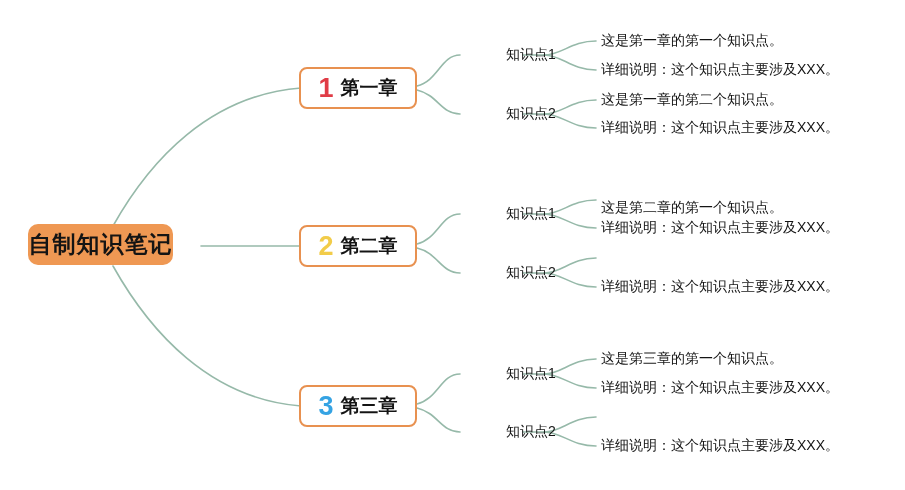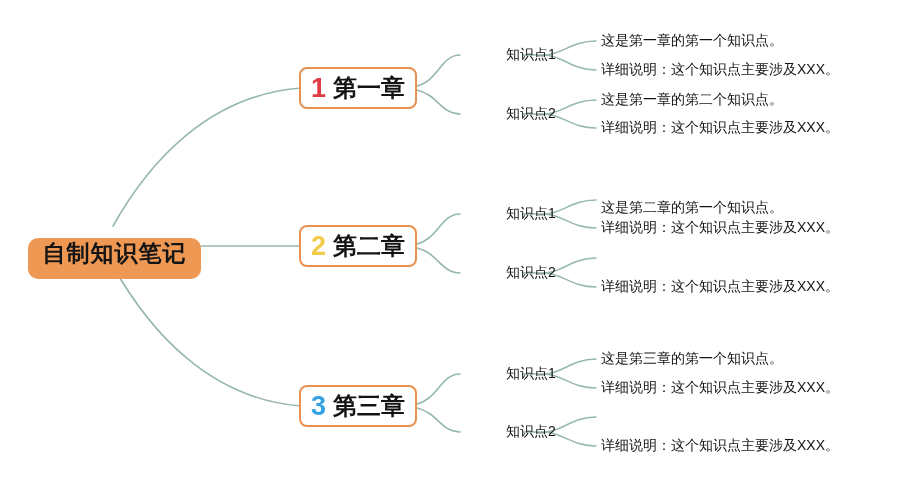--- a/index.html
+++ b/index.html
@@ -6,35 +6,35 @@
   .canvas{
     position:relative;
     width:905px;height:490px;
     background:#ffffff;
     overflow:hidden;
     font-family:"Liberation Sans","DejaVu Sans",sans-serif;
     color:#141414;
   }
   svg.connectors{position:absolute;left:0;top:0;width:905px;height:490px;}
   .root-node{
-    position:absolute;left:28px;top:238px;width:173px;height:41px;
+    position:absolute;left:28px;top:224px;width:145px;height:41px;
     background:#EF9853;border-radius:10px;
-    display:flex;align-items:flex-start;justify-content:center;
+    display:flex;align-items:center;justify-content:center;
     font-size:23px;font-weight:bold;letter-spacing:1px;
     box-sizing:border-box;cursor:default;
   }
   .chapter{
     position:absolute;left:299px;width:118px;height:42px;
     transform:translateY(-50%);
     background:#ffffff;border:2px solid #E89150;border-radius:8px;
     display:flex;align-items:center;justify-content:center;gap:7px;
     box-sizing:border-box;cursor:default;
   }
   .chapter .num{font-size:27px;font-weight:800;line-height:1;}
-  .chapter .ctitle{font-size:24px;font-weight:bold;}
+  .chapter .ctitle{font-size:19px;font-weight:bold;}
   .kp{
     position:absolute;left:468px;transform:translateY(-50%);
     font-size:14px;white-space:nowrap;cursor:default;margin-left:38px;
   }
   .detail{
     position:absolute;left:601px;transform:translateY(-50%);
     font-size:14px;white-space:nowrap;cursor:default;text-align:right;
   }
 </style>
 </head>

